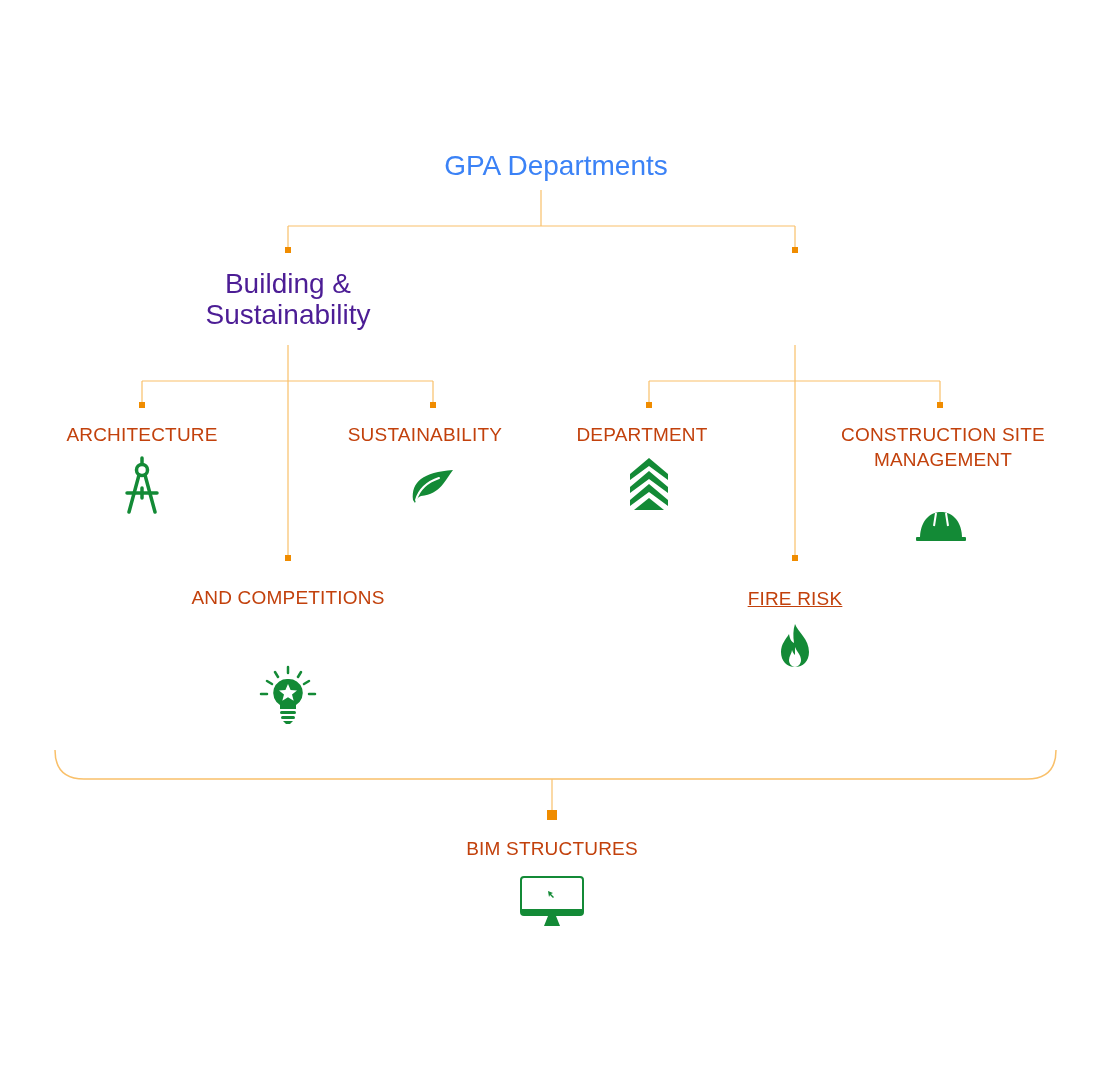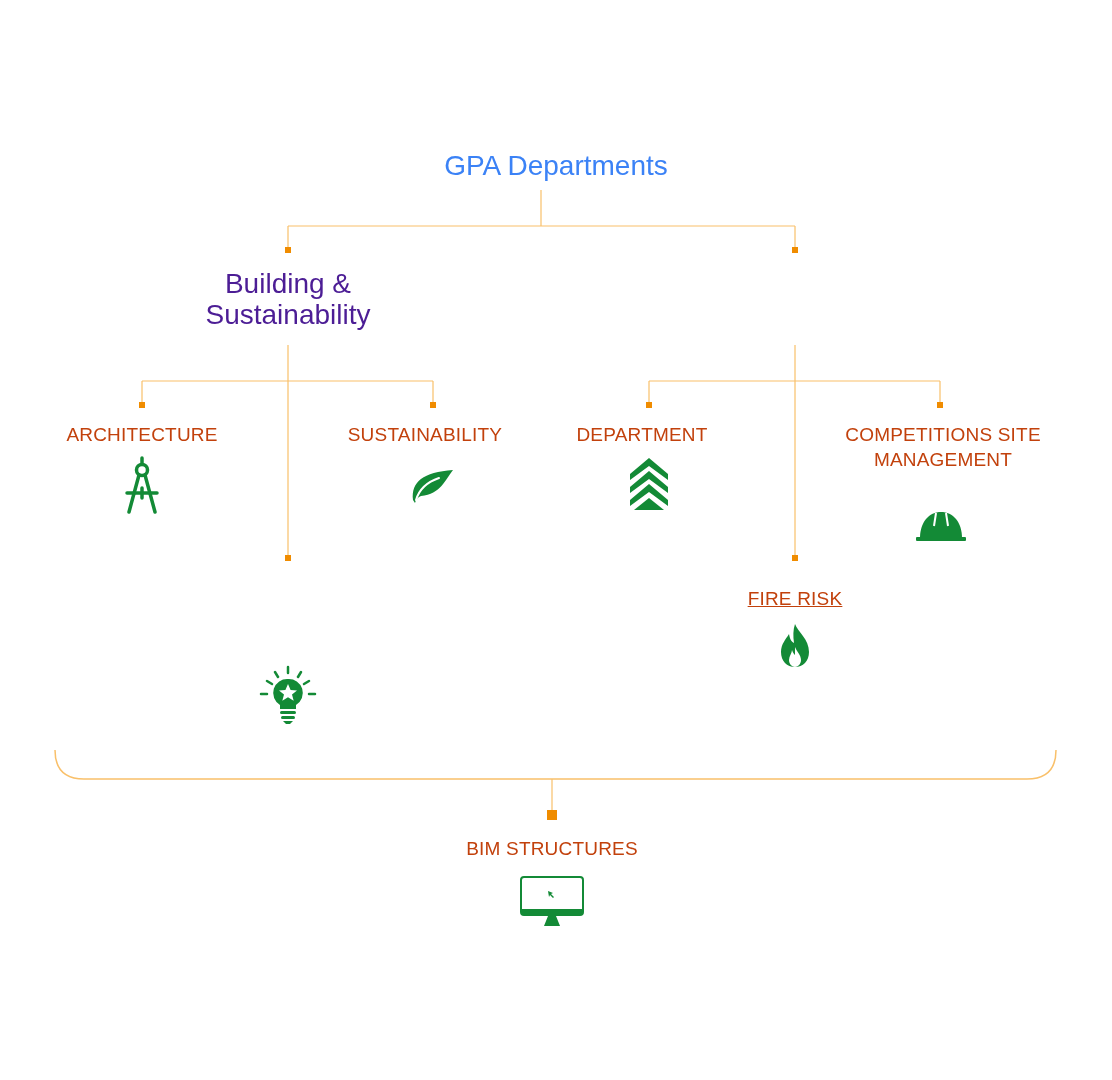--- a/index.html
+++ b/index.html
@@ -58,20 +58,21 @@
   </g>
 </svg>
 
 <div class="txt dept" style="left:425px; top:422px;">SUSTAINABILITY</div>
 <svg class="icon" style="left:433px; top:466px;" width="48" height="38" viewBox="0 0 48 38">
   <path d="M4 34 C2 16 14 6 44 4 C36 14 32 28 12 30 C9 31 7 33 6 37 Z" fill="#138a36"></path>
   <path d="M7 34 C10 24 18 16 30 12" stroke="#ffffff" stroke-width="2" fill="none" stroke-linecap="round"></path>
 </svg>
 
 <div class="txt dept tall" style="left:288px; top:582px;">
+  <div>AND COMPETITIONS</div>
 </div>
 <svg class="icon" style="left:288px; top:665px;" width="60" height="60" viewBox="0 0 60 60">
   <g stroke="#138a36" stroke-width="2.5" stroke-linecap="round">
     <line x1="30" y1="2" x2="30" y2="8"></line>
     <line x1="17" y1="7" x2="20" y2="12"></line>
     <line x1="43" y1="7" x2="40" y2="12"></line>
     <line x1="9" y1="16" x2="14" y2="19"></line>
     <line x1="51" y1="16" x2="46" y2="19"></line>
     <line x1="3" y1="29" x2="9" y2="29"></line>
     <line x1="51" y1="29" x2="57" y2="29"></line>
@@ -87,21 +88,21 @@
 <svg class="icon" style="left:649px; top:458px;" width="46" height="54" viewBox="0 0 46 54">
   <g fill="#138a36">
     <polygon points="23,0 42,16 42,22 23,8 4,22 4,16"></polygon>
     <polygon points="23,13 42,29 42,35 23,21 4,35 4,29"></polygon>
     <polygon points="23,26 42,42 42,48 23,34 4,48 4,42"></polygon>
     <polygon points="23,40 38,52 8,52"></polygon>
   </g>
 </svg>
 
 <div class="txt dept" style="left:943px; top:422px;">
-  <div>COMPETITIONS SITE</div>
+  <div>CONSTRUCTION SITE</div>
   <div>MANAGEMENT</div>
 </div>
 <svg class="icon" style="left:941px; top:508px;" width="52" height="34" viewBox="0 0 52 34">
   <path d="M5 30 C5 14 14 4 26 4 C38 4 47 14 47 30 Z" fill="#138a36"></path>
   <rect x="1" y="29" width="50" height="4" rx="1" fill="#138a36"></rect>
   <path d="M21 5 L19 18" stroke="#ffffff" stroke-width="2"></path>
   <path d="M31 5 L33 18" stroke="#ffffff" stroke-width="2"></path>
 </svg>
 
 <div class="txt dept" style="left:795px; top:586px;text-decoration:underline;">FIRE RISK</div>

